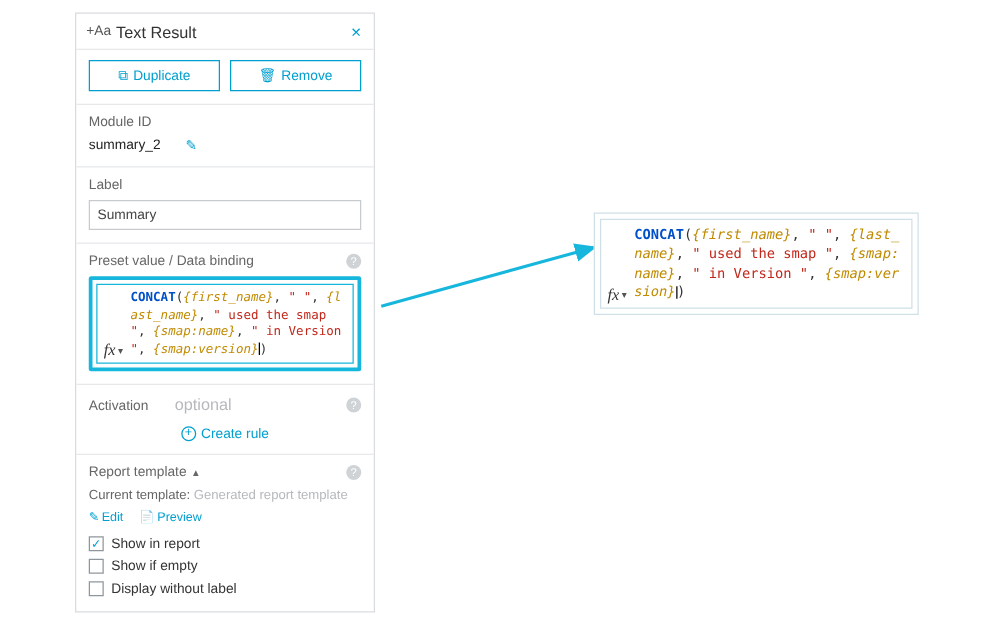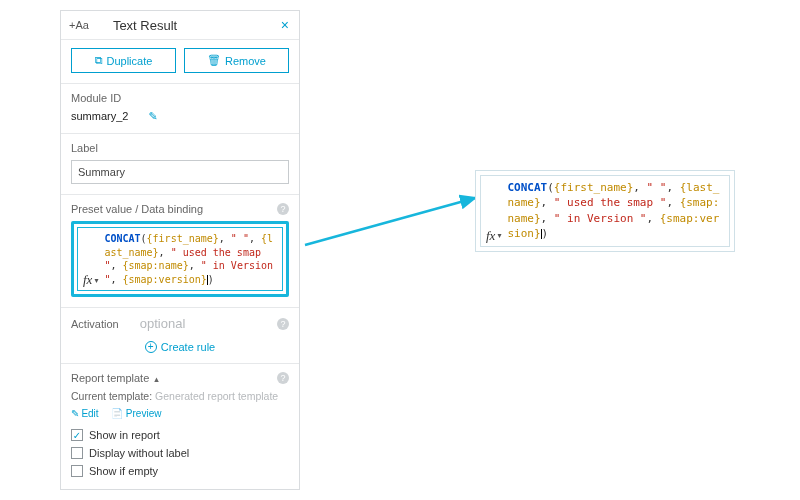--- a/index.html
+++ b/index.html
@@ -12,21 +12,21 @@
     border: 1px solid #d9dcdf;
     background: #fff;
     overflow: hidden;
   }
 
   .panel-header {
     display: flex; align-items: center;
     padding: 6px 8px;
     border-bottom: 1px solid #e6e8ea;
   }
-  .panel-header .icon { font-size: 11px; color: #555; margin-right: 24px; }
+  .panel-header .icon { font-size: 11px; color: #555; margin-right: 4px; }
   .panel-header .title { font-size: 13px; color: #333; flex: 1; }
   .panel-header .close { color: #009fcf; font-size: 14px; cursor: pointer; padding: 0 2px; }
 
   .btn-row { display: flex; gap: 8px; padding: 8px 10px 10px; }
   .btn {
     flex: 1 1 0;
     border: 1px solid #009fcf;
     color: #009fcf;
     background: #fff;
     font-size: 11px;
@@ -83,21 +83,21 @@
   .fx .dd { font-style: normal; font-size: 8px; margin-left: 2px; color: #555; }
   .code {
     font-family: Consolas, Menlo, monospace;
     font-size: 10px;
     line-height: 1.35;
     padding: 2px 2px 2px 4px;
     flex: 1;
     word-break: break-all;
   }
   .tk-fn { color: #0050c8; font-weight: bold; }
-  .tk-var { color: #c08a00; }
+  .tk-var { color: #c08a00; font-style: italic; }
   .tk-str { color: #c1271b; }
   .tk-pn { color: #333; }
   .tk-cursor { display:inline-block; width:1px; height:10px; background:#000; vertical-align: middle; }
 
   .create-rule {
     color: #009fcf; font-size: 11px;
     display: flex; align-items: center; justify-content: center; gap: 4px;
     padding: 4px 0 0;
     cursor: pointer;
   }
@@ -221,25 +221,25 @@
         <span class="pvicon">📄</span><span>Preview</span>
       </span>
     </div>
     <div id="checkbox-list">
         <div class="checkline">
           <span class="cbox">✓</span>
           <span>Show in report</span>
         </div>
         <div class="checkline">
           <span class="cbox"></span>
-          <span>Display without label</span>
+          <span>Show if empty</span>
         </div>
         <div class="checkline">
           <span class="cbox"></span>
-          <span>Show if empty</span>
+          <span>Display without label</span>
         </div>
       </div>
   </div>
 
 </div>
 
 <svg class="arrow" width="190" height="80">
   <defs>
     <marker id="ah" markerWidth="8" markerHeight="8" refX="6" refY="3" orient="auto">
       <path d="M0,0 L7,3 L0,6 Z" fill="#17b6dc"></path>

